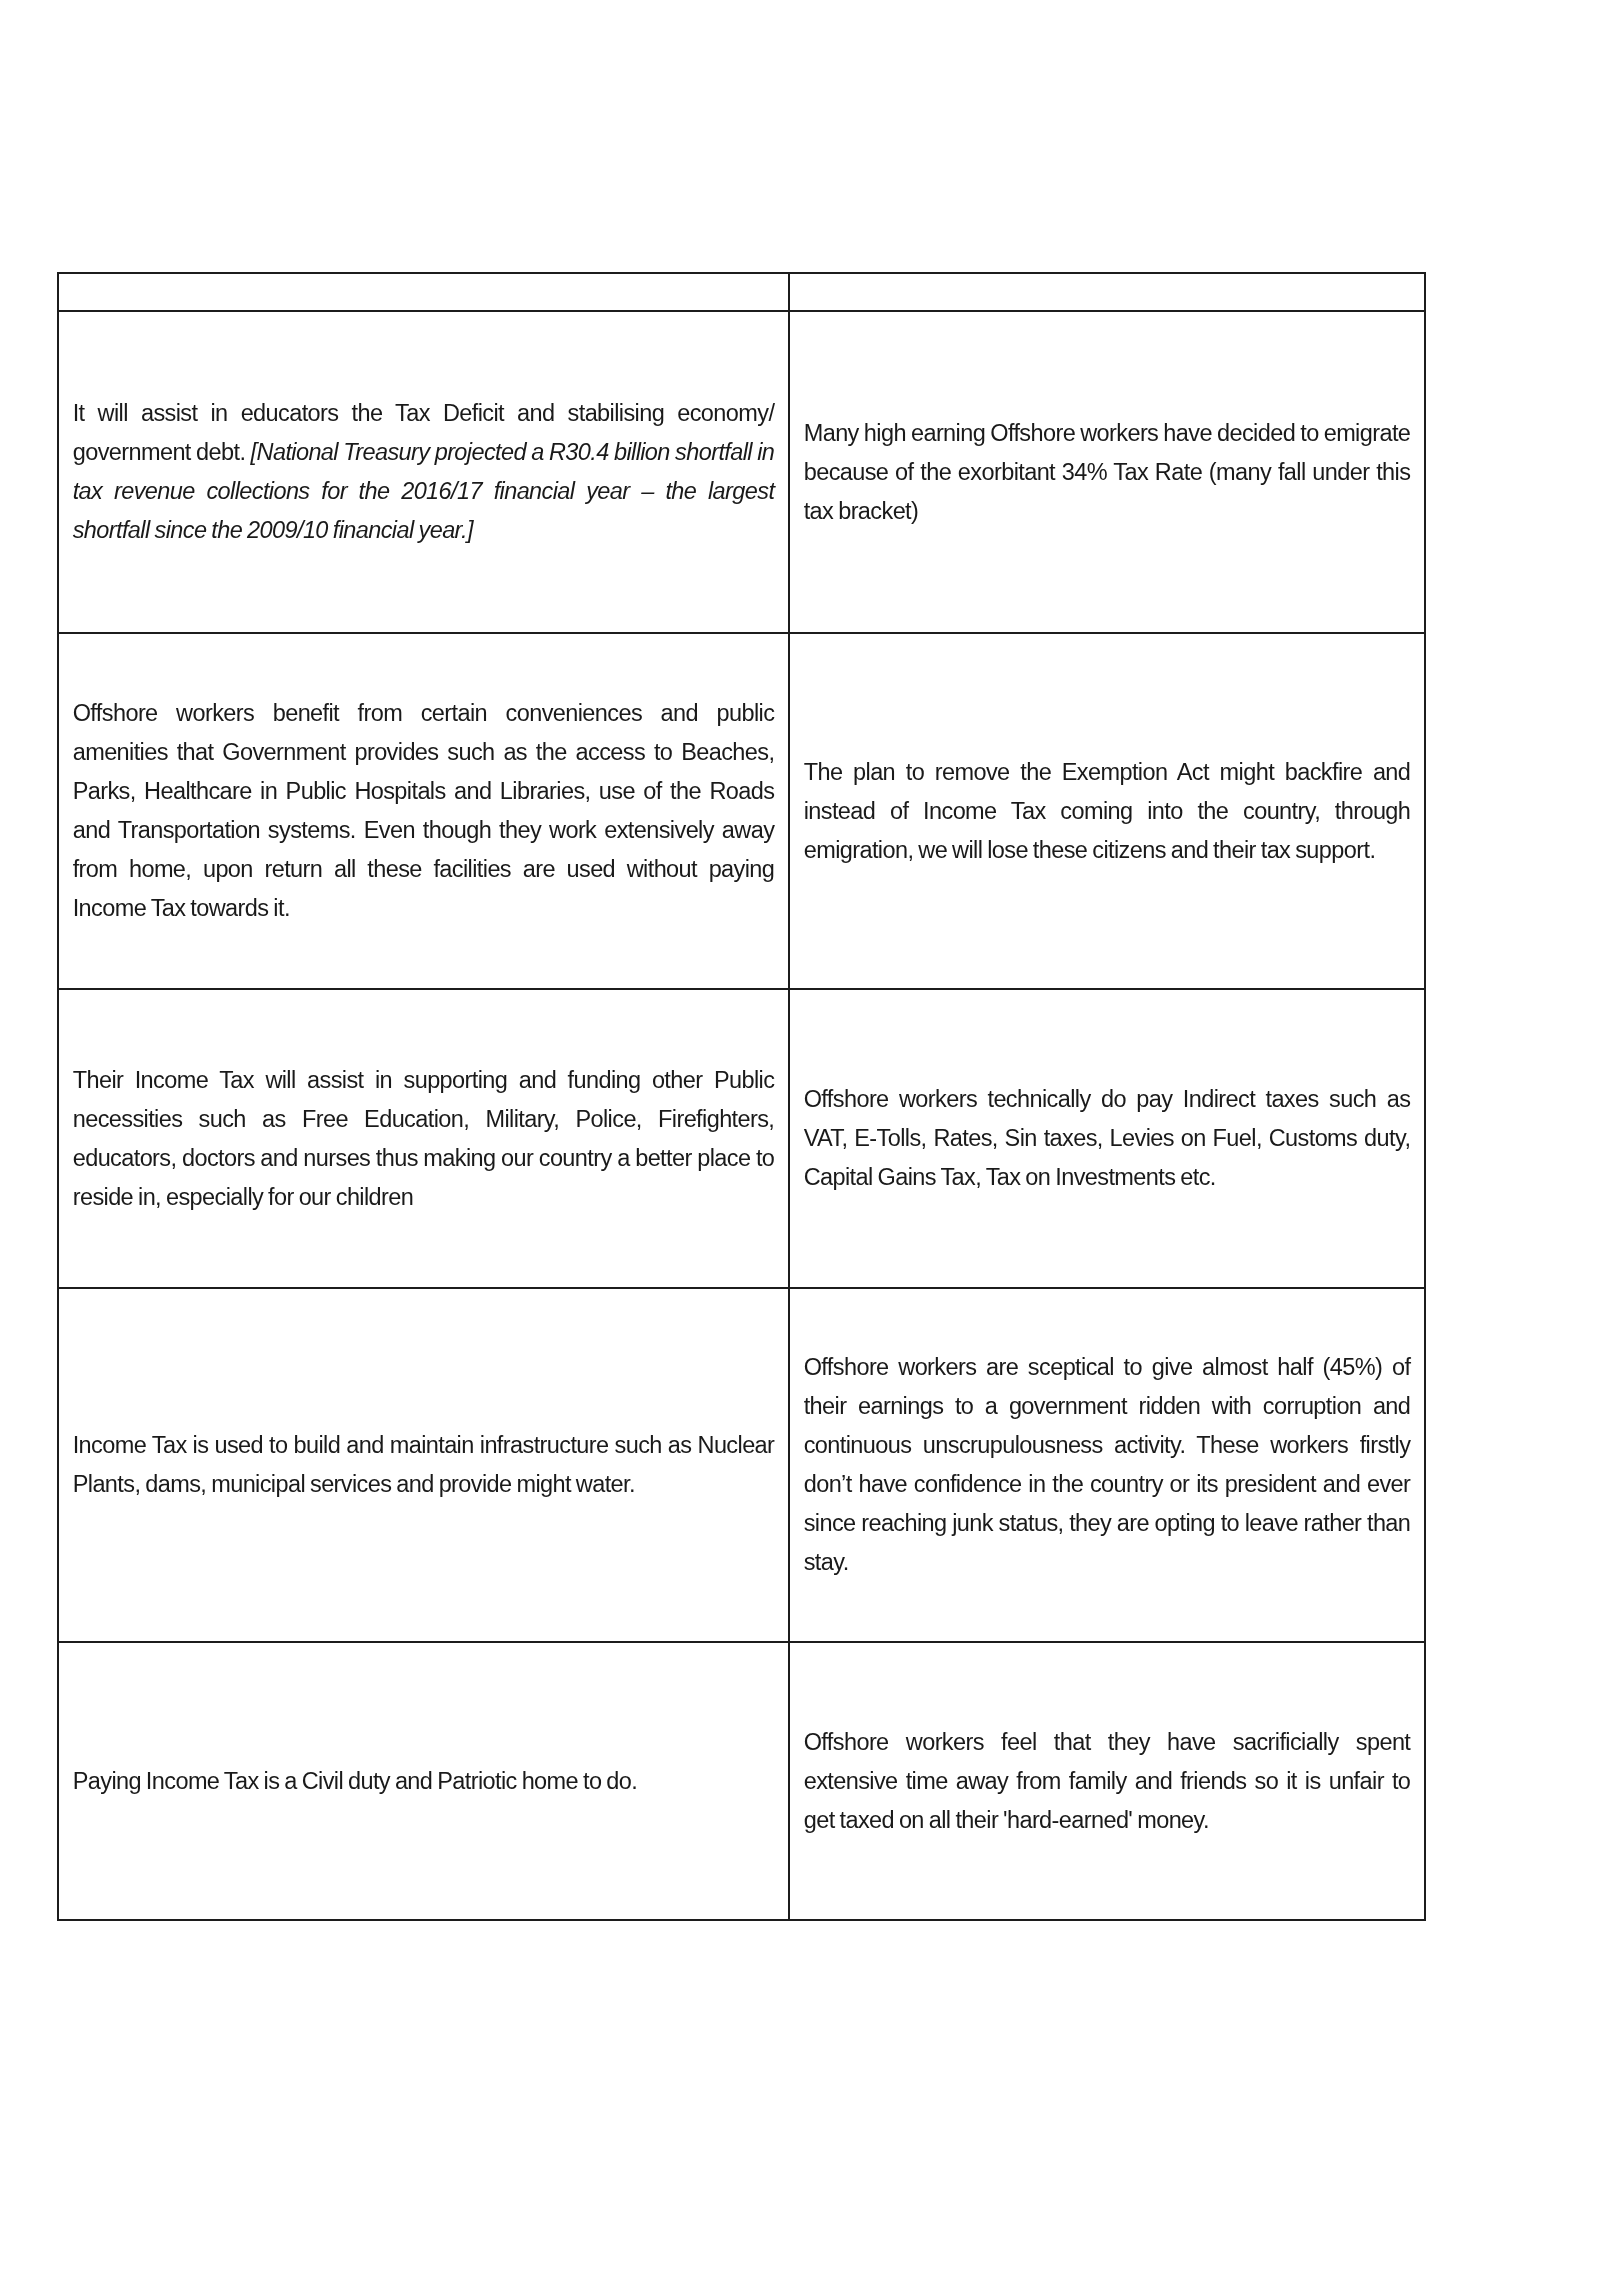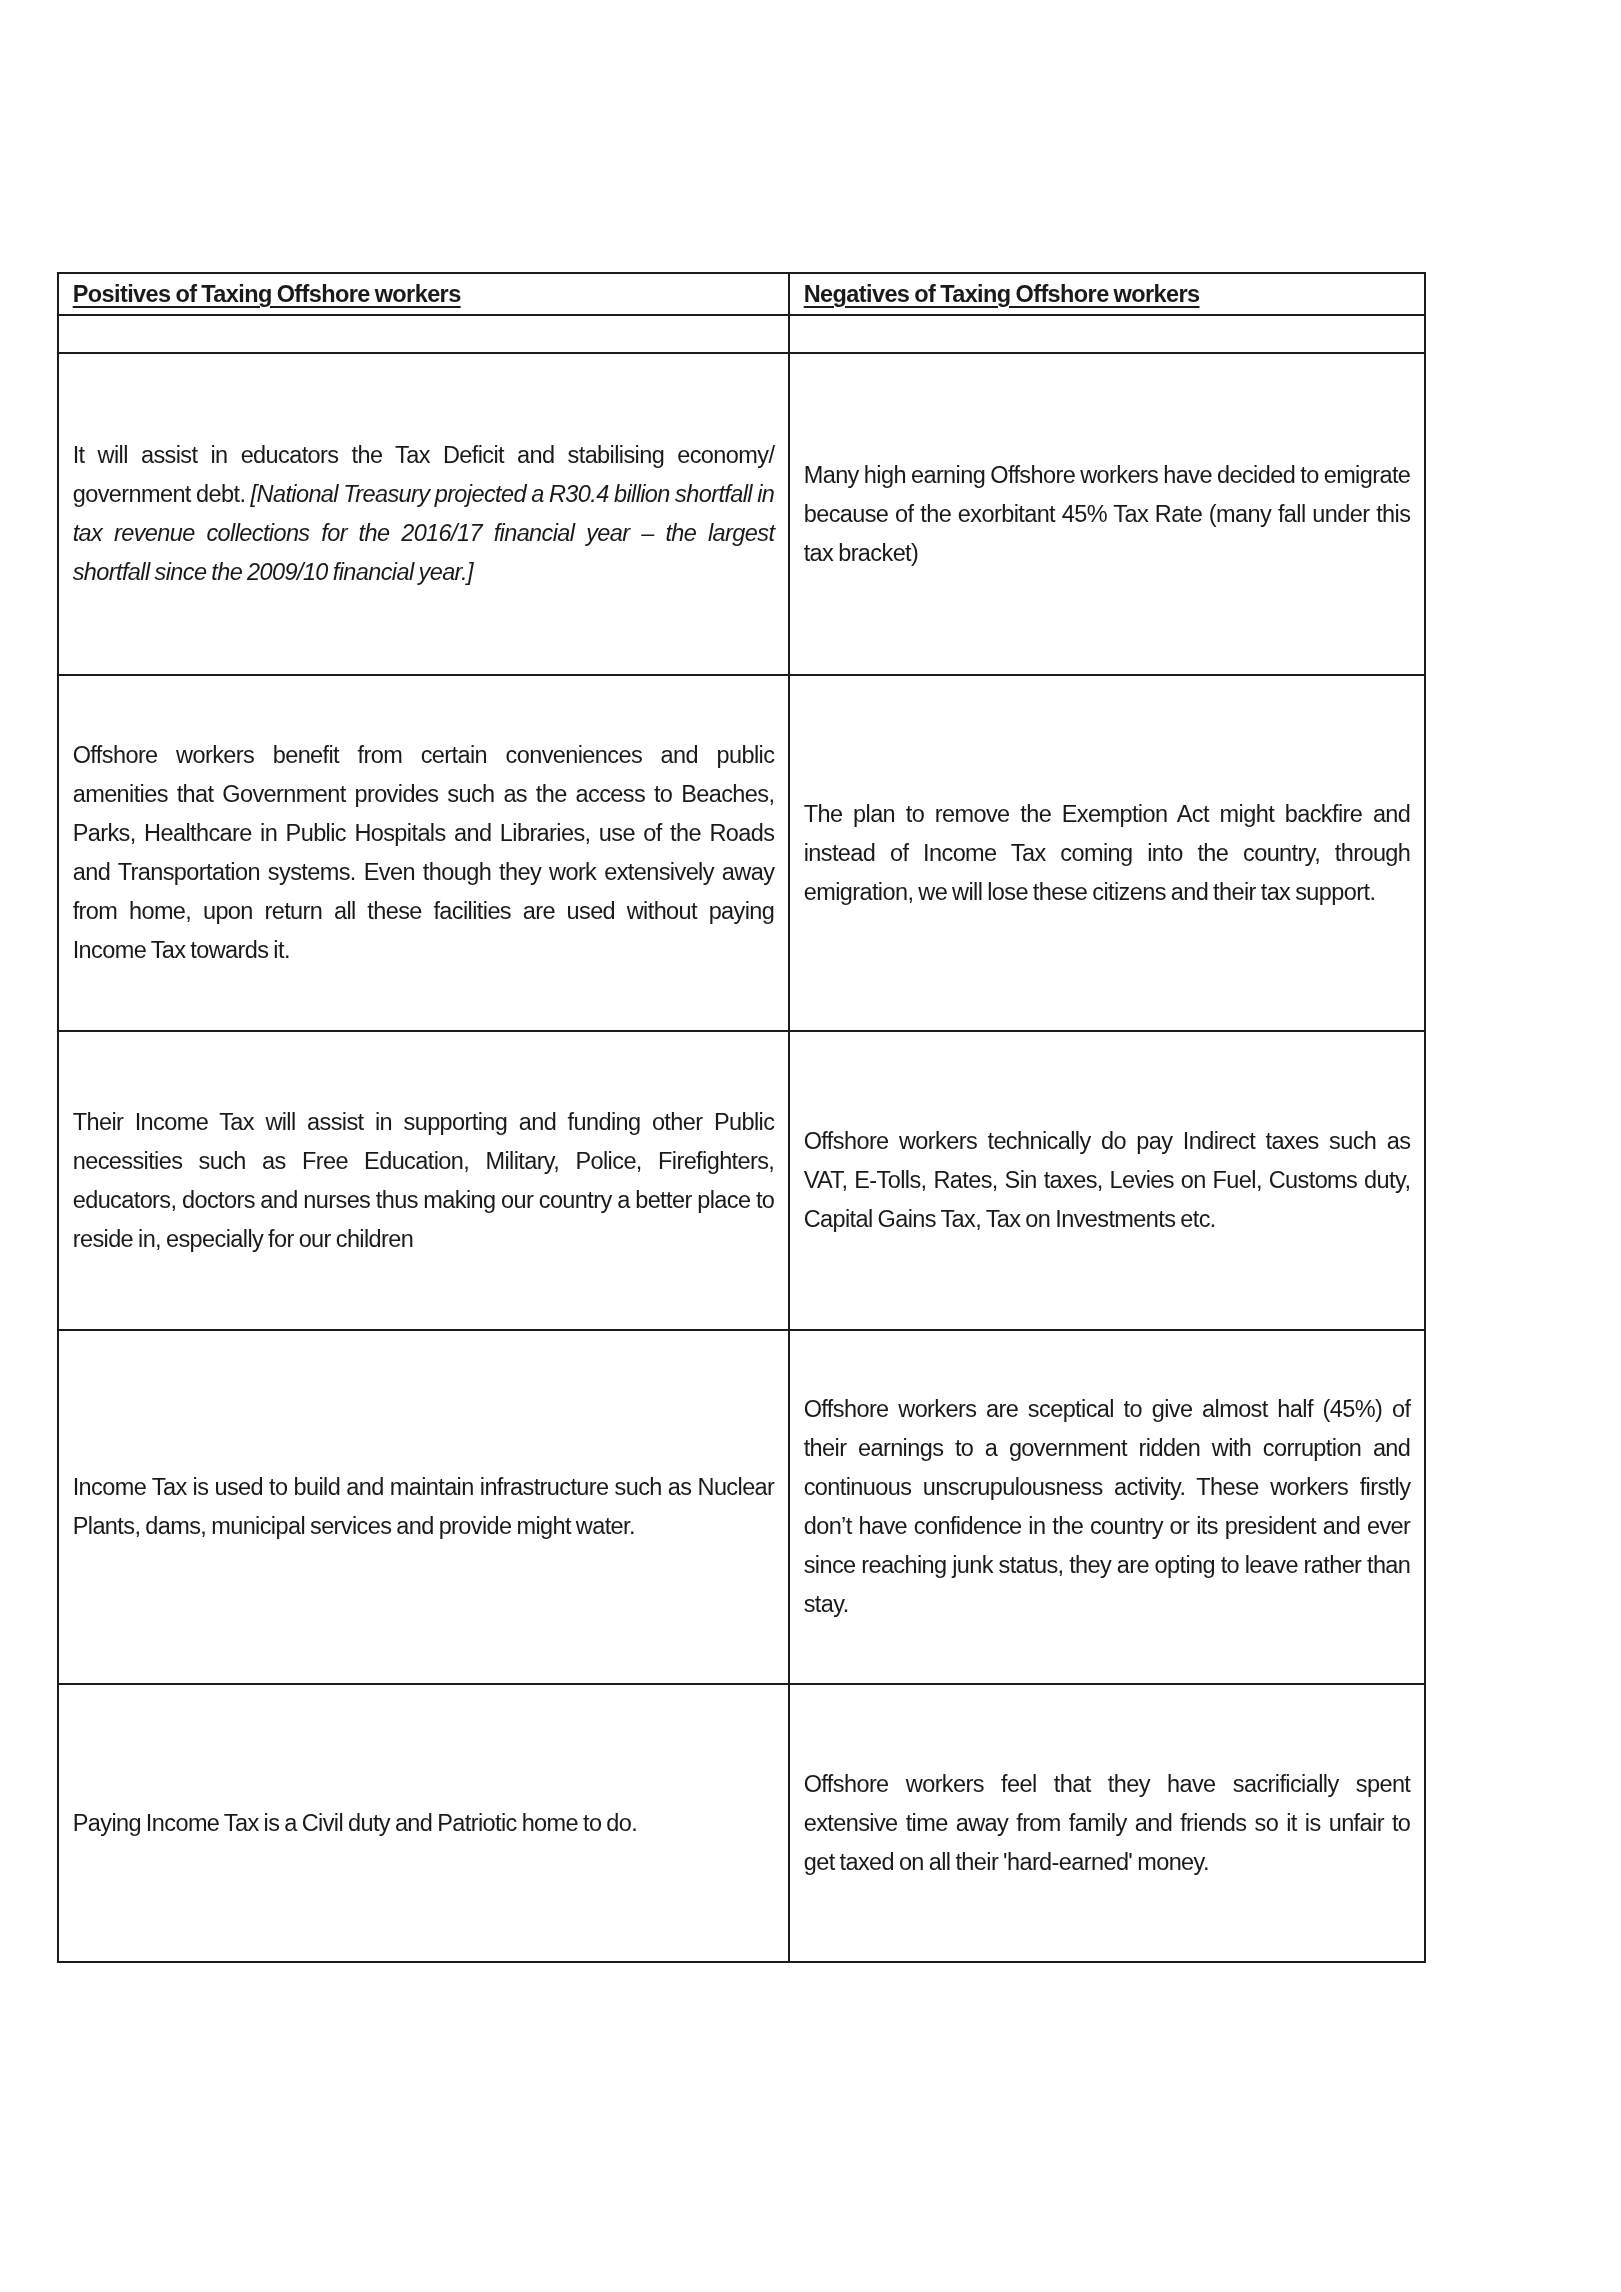--- a/index.html
+++ b/index.html
@@ -41,38 +41,30 @@
 </head>
 <body>
 
 <div class="page">
   <table class="cmp">
     <colgroup>
         <col class="c1">
         <col class="c2">
       </colgroup>
     <tbody>
-        <tr class="head">
-      <td>
-        <span>Positives of Taxing Offshore workers</span>
-      </td>
-      <td>
-        <span>Negatives of Taxing Offshore workers</span>
-      </td>
-    </tr>
     <tr class="empty">
       <td></td>
       <td></td>
     </tr>
     <tr class="r1">
       <td>
         <p class="cell"><span>It will assist in educators the Tax Deficit and stabilising economy/ government debt.</span> <span class="it">[National Treasury projected a R30.4 billion shortfall in tax revenue collections for the 2016/17 financial year – the largest shortfall since the 2009/10 financial year.]</span></p>
       </td>
       <td>
-        <p class="cell">Many high earning Offshore workers have decided to emigrate because of the exorbitant 45% Tax Rate (many fall under this tax bracket)</p>
+        <p class="cell">Many high earning Offshore workers have decided to emigrate because of the exorbitant 34% Tax Rate (many fall under this tax bracket)</p>
       </td>
     </tr>
     <tr class="r2">
       <td>
         <p class="cell">Offshore workers benefit from certain conveniences and public amenities that Government provides such as the access to Beaches, Parks, Healthcare in Public Hospitals and Libraries, use of the Roads and Transportation systems. Even though they work extensively away from home, upon return all these facilities are used without paying Income Tax towards it.</p>
       </td>
       <td>
         <p class="cell">The plan to remove the Exemption Act might backfire and instead of Income Tax coming into the country, through emigration, we will lose these citizens and their tax support.</p>
       </td>
     </tr>

